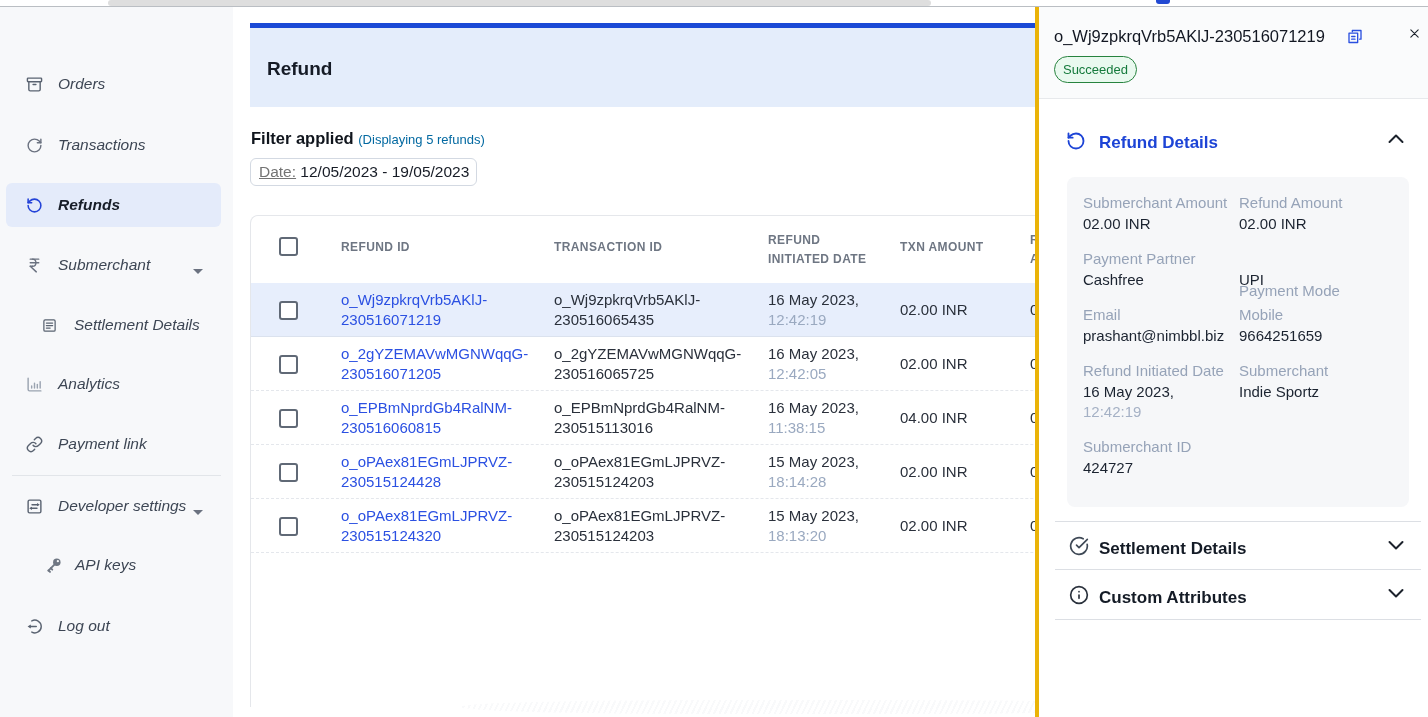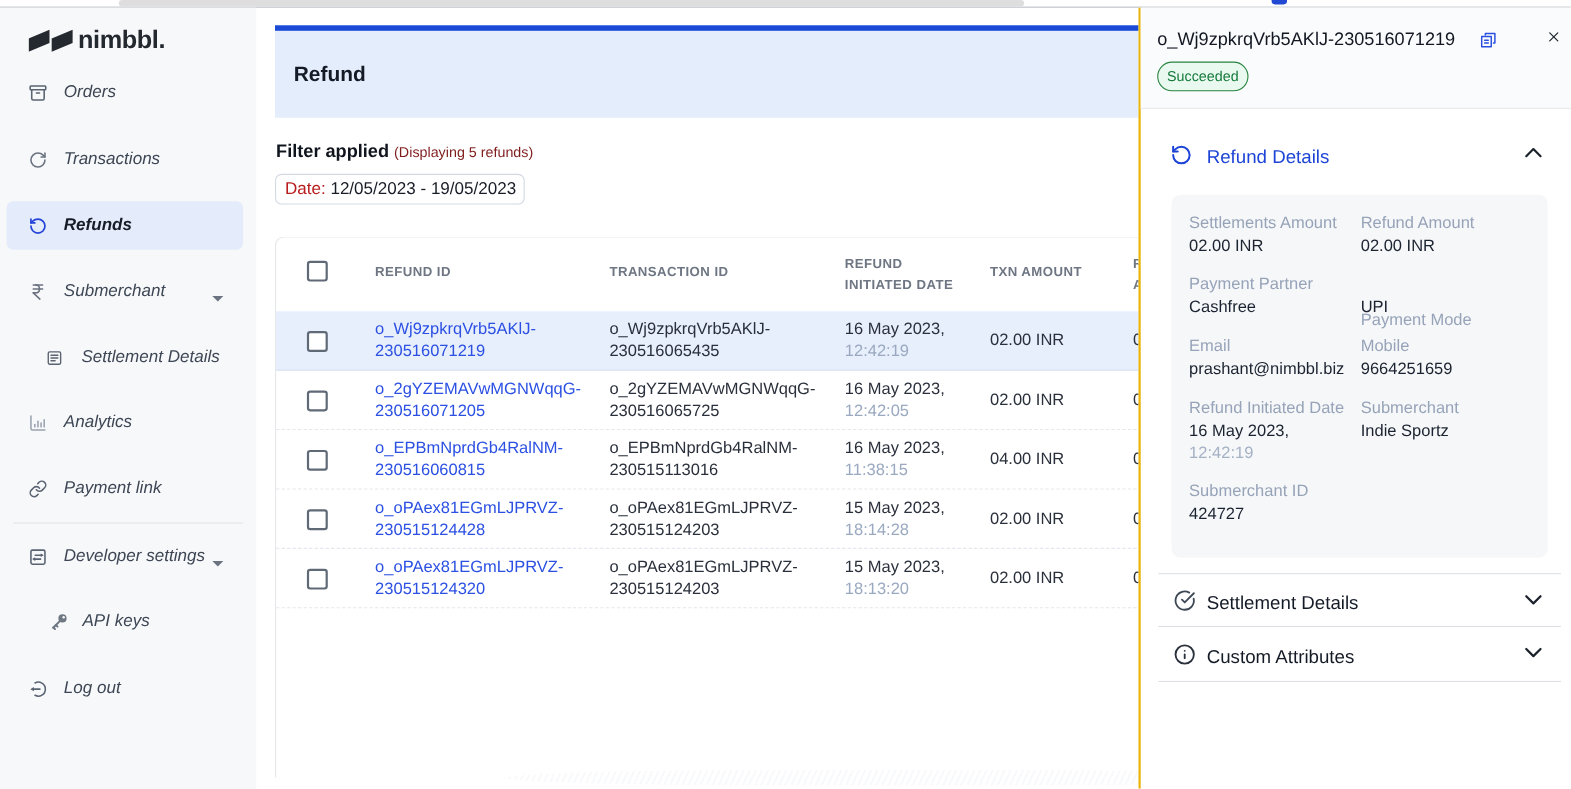--- a/index.html
+++ b/index.html
@@ -19,67 +19,60 @@
 .mitem .mtx { margin-left:15px; font-size:15.5px; color:#3d4654; }
 .micon { width:17px; height:17px; flex:0 0 17px; }
 #selbg { left:6px; top:176px; width:215px; height:44px; background:#e4ebfa; border-radius:6px; }
 .caret { position:absolute; width:0; height:0; border-left:5px solid transparent; border-right:5px solid transparent; border-top:5px solid #6b7280; }
 #sdivider { left:12px; top:468px; width:209px; height:1px; background:#e2e5e9; }
 
 
 #hdrbox { left:250px; top:23px; width:1104px; height:84px; background:#e4edfb; border-top:5px solid #1b4ad6; }
 #hdrbox .t { position:absolute; left:17px; top:30px; font-size:19px; font-weight:bold; color:#151b26; }
 #filter { left:251px; top:129px; font-size:16.5px; font-weight:bold; color:#10151d; }
-#filter span { font-size:13px; font-weight:normal; color:#7f1d1d; }
+#filter span { font-size:13px; font-weight:normal; color:#0369a1; }
 #datechip { left:250px; top:158px; width:227px; height:28px; border:1px solid #d3d9e2; border-radius:6px; background:#fff; font-size:15.5px; line-height:26px; padding-left:8px; color:#171c26; }
-#datechip .dl { color:#b91c1c; }
+#datechip .dl { color:#737373;text-decoration:underline; }
 
 
 #tablebox { left:250px; top:215px; width:1154px; height:492px; border:1px solid #e5e7eb; border-bottom:none; border-radius:8px 8px 0 0; background:#fff; }
 .th { position:absolute; font-size:12px; font-weight:bold; color:#6e7683; letter-spacing:.4px; }
 .row { position:absolute; left:0; width:1152px; height:54px; border-bottom:1px dashed #e4e7ec; }
 .cb { position:absolute; width:19px; height:19px; border:2px solid #606976; border-radius:3px; background:#fff; }
 .lnk { position:absolute; font-size:15px; line-height:20px; color:#2b50e2; }
 .txt2 { position:absolute; font-size:15px; line-height:20px; color:#2a303b; }
 .dt { position:absolute; font-size:15px; line-height:20px; color:#2a303b; }
 .dt span { color:#9aa9c0; }
 .amt { position:absolute; font-size:15px; color:#2a303b; }
 
 
-#panel { left:1035px; top:7px; width:393px; height:710px; background:#fff; border-left:2px solid #eab308; }
+#panel { left:1035px; top:7px; width:393px; height:710px; background:#fff; border-left:4px solid #eab308; }
 #phead { position:absolute; left:0; top:0; width:393px; height:92px; background:#fafbfc; border-bottom:1px solid #e7e9ec; }
 #ptitle { position:absolute; left:15px; top:20px; font-size:16.5px; color:#121722; }
 #pill { position:absolute; left:15px; top:49px; width:83px; height:27px; border:1px solid #27833f; background:#e9f9ef; border-radius:14px; font-size:13px; color:#157a3c; text-align:center; line-height:25px; }
-.sechead { position:absolute; font-size:17px; }
+.sechead { position:absolute; font-size:17px;font-weight:bold; }
 .chev { position:absolute; width:16px; height:16px; }
 #card { position:absolute; left:28px; top:170px; width:342px; height:330px; background:#f6f7f9; border-radius:8px; }
 .lbl { position:absolute; font-size:15px; color:#96a3b8; }
 .val { position:absolute; font-size:15px; color:#1b2330; line-height:20px; }
 .val span { color:#a5b1c5; }
 .pdiv { position:absolute; left:16px; width:366px; height:1px; background:#dcdfe4; }
 #relbox { position:absolute; left:15px; top:629px; width:367px; height:55px; background:#edf0f6; border-radius:8px; background-image:radial-gradient(#e4e9f3 1px, rgba(0,0,0,0) 1.1px); background-size:7px 7px; }
 </style>
 </head>
 <body>
 <div id="root">
 
   <div class="abs" id="topstrip">
     <div class="abs" id="topbar"></div>
     <div class="abs" id="topfrag"></div>
   </div>
 
   <div class="abs" id="sidebar">
     <div class="abs" id="selbg"></div>
-    <div class="abs" style="left:26px; top:9px;">
-      <svg width="128" height="32" viewBox="0 0 128 32">
-        <polygon points="0,31 0,19 19,11 19,23" fill="#24282f"></polygon>
-        <polygon points="21,31 21,19 40,11 40,23" fill="#24282f"></polygon>
-        <text x="45" y="28" font-family="Liberation Sans" font-size="23" font-weight="bold" fill="#24282f" letter-spacing="-0.4">nimbbl.</text>
-      </svg>
-    </div>
     <div class="mitem" style="top:65px;">
       <svg class="micon" viewBox="0 0 24 24" fill="none" stroke="#5a6371" stroke-width="2" stroke-linecap="round" stroke-linejoin="round">
           <rect x="2" y="3" width="20" height="5" rx="1"></rect>
           <path d="M4 8v11a2 2 0 0 0 2 2h12a2 2 0 0 0 2-2V8"></path>
           <path d="M10 12h4"></path>
         </svg>
       <div class="mtx">Orders</div>
     </div>
     <div class="mitem" style="top:126px;">
       <svg class="micon" viewBox="0 0 24 24" fill="none" stroke="#6b7280" stroke-width="2" stroke-linecap="round" stroke-linejoin="round">
@@ -243,21 +236,21 @@
           <path d="M3 12a9 9 0 1 0 9-9c-2.52 0-4.93 1-6.74 2.74L3 8"></path>
           <path d="M3 3v5h5"></path>
         </svg>
     </div>
     <div class="sechead" style="left:60px; top:126px; color:#1d44d6;">Refund Details</div>
     <svg class="chev" style="left:349px; top:124px;" viewBox="0 0 16 16" fill="none" stroke="#1c222c" stroke-width="2" stroke-linecap="round" stroke-linejoin="round">
         <path d="M1.5 11 8 4.5l6.5 6.5"></path>
       </svg>
 
     <div id="card">
-      <div class="lbl" style="left:16px; top:17px;">Settlements Amount</div>
+      <div class="lbl" style="left:16px; top:17px;">Submerchant Amount</div>
       <div class="val" style="left:16px; top:37px;">02.00 INR</div>
       <div class="lbl" style="left:172px; top:17px;">Refund Amount</div>
       <div class="val" style="left:172px; top:37px;">02.00 INR</div>
 
       <div class="lbl" style="left:16px; top:73px;">Payment Partner</div>
       <div class="val" style="left:16px; top:93px;">Cashfree</div>
       <div class="lbl" style="left:172px; top:73px;margin-top:32px;">Payment Mode</div>
       <div class="val" style="left:172px; top:93px;">UPI</div>
 
       <div class="lbl" style="left:16px; top:129px;">Email</div>

